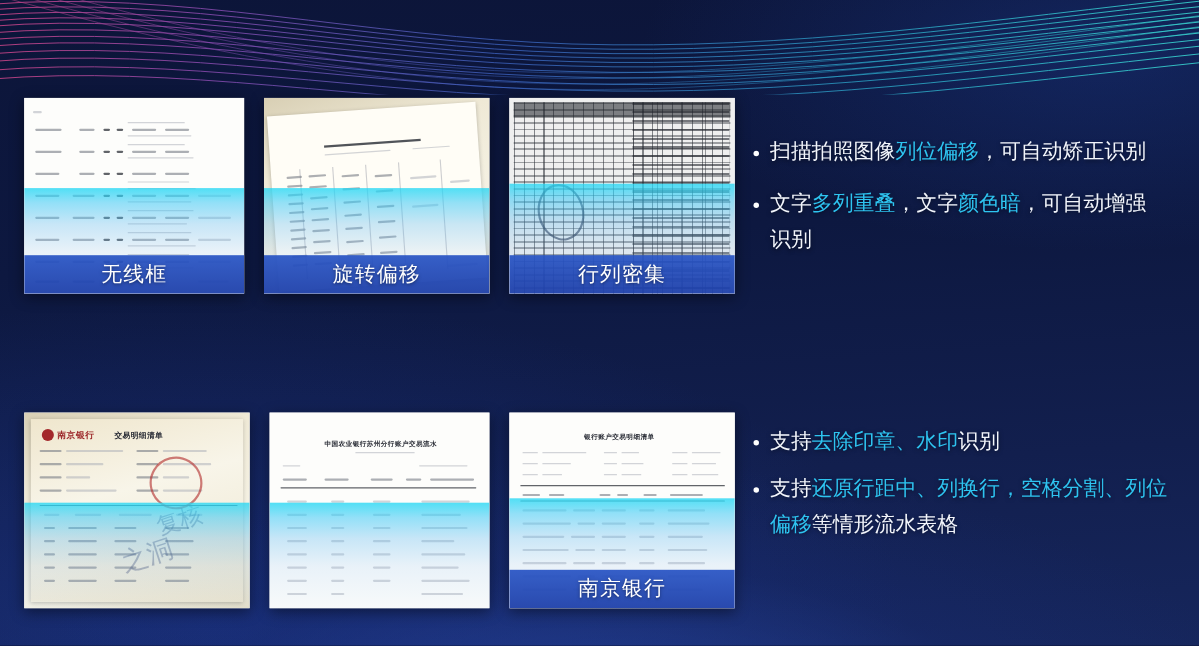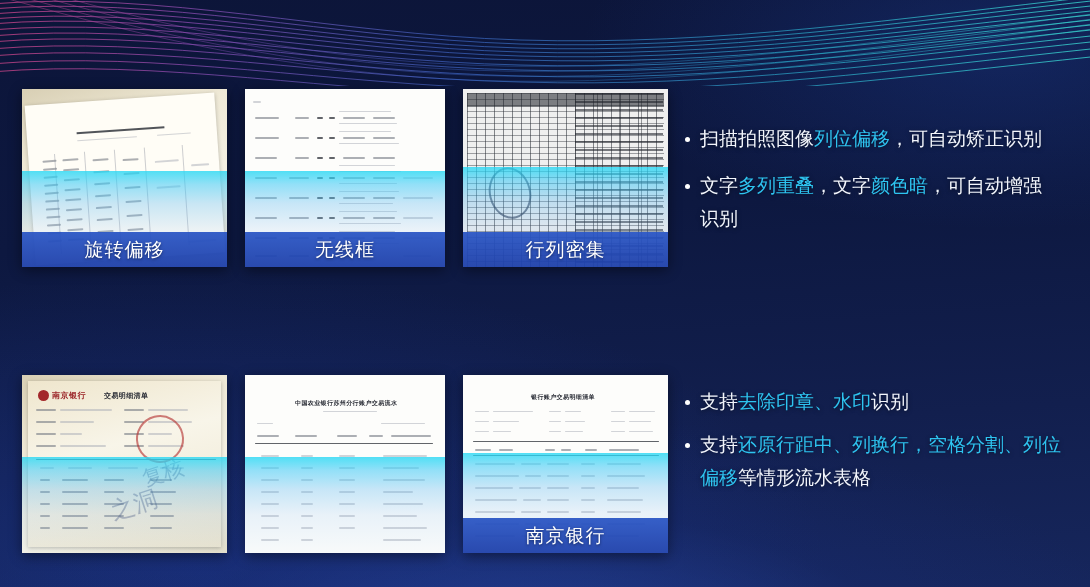--- a/index.html
+++ b/index.html
@@ -131,76 +131,20 @@
         <path d="M-10,-6 C120,30 260,66 430,78 C640,92 860,60 1100,28"></path>
         <path d="M-10,-12 C120,25 260,61 430,73 C640,87 860,55 1100,23"></path>
         <path d="M-10,-18 C120,20 260,56 430,68 C640,82 860,50 1100,18"></path>
         <path d="M-10,-24 C120,15 260,51 430,63 C640,77 860,45 1100,13"></path>
       </g>
     </svg>
   </div>
 
 
   <div class="row row-top">
-
-    <div class="thumb">
-      <div class="doc">
-        <div class="paper cream"></div>
-        <div class="sheet" style="left:8px;top:10px;width:190px;height:160px;transform:rotate(-4deg);"></div>
-        <div style="position:absolute;left:12px;top:14px;width:184px;height:154px;transform:rotate(-4deg);">
-          <div class="hdrline" style="left:46px;top:26px;width:88px;"></div>
-          <div class="ln lt" style="left:46px;top:34px;width:60px;height:1px;"></div>
-          <div class="ln lt" style="left:126px;top:34px;width:34px;height:1px;"></div>
-          <div class="vr" style="left:22px;top:46px;height:100px;"></div>
-          <div class="vr" style="left:52px;top:46px;height:100px;"></div>
-          <div class="vr" style="left:82px;top:46px;height:100px;"></div>
-          <div class="vr" style="left:112px;top:46px;height:100px;"></div>
-          <div class="vr" style="left:150px;top:46px;height:100px;"></div>
-          <div class="ln" style="left:10px;top:52px;width:14px;height:1.5px;"></div>
-          <div class="ln" style="left:10px;top:60px;width:14px;height:1.5px;"></div>
-          <div class="ln" style="left:10px;top:68px;width:14px;height:1.5px;"></div>
-          <div class="ln" style="left:10px;top:76px;width:14px;height:1.5px;"></div>
-          <div class="ln" style="left:10px;top:84px;width:14px;height:1.5px;"></div>
-          <div class="ln" style="left:10px;top:92px;width:14px;height:1.5px;"></div>
-          <div class="ln" style="left:10px;top:100px;width:14px;height:1.5px;"></div>
-          <div class="ln" style="left:10px;top:108px;width:14px;height:1.5px;"></div>
-          <div class="ln" style="left:10px;top:116px;width:14px;height:1.5px;"></div>
-          <div class="ln" style="left:10px;top:124px;width:14px;height:1.5px;"></div>
-          <div class="ln" style="left:10px;top:132px;width:14px;height:1.5px;"></div>
-          <div class="ln" style="left:30px;top:52px;width:16px;height:1.5px;"></div>
-          <div class="ln" style="left:30px;top:62px;width:16px;height:1.5px;"></div>
-          <div class="ln" style="left:30px;top:72px;width:16px;height:1.5px;"></div>
-          <div class="ln" style="left:30px;top:82px;width:16px;height:1.5px;"></div>
-          <div class="ln" style="left:30px;top:92px;width:16px;height:1.5px;"></div>
-          <div class="ln" style="left:30px;top:102px;width:16px;height:1.5px;"></div>
-          <div class="ln" style="left:30px;top:112px;width:16px;height:1.5px;"></div>
-          <div class="ln" style="left:30px;top:122px;width:16px;height:1.5px;"></div>
-          <div class="ln" style="left:30px;top:132px;width:16px;height:1.5px;"></div>
-          <div class="ln" style="left:60px;top:54px;width:16px;height:1.5px;"></div>
-          <div class="ln" style="left:60px;top:66px;width:16px;height:1.5px;"></div>
-          <div class="ln" style="left:60px;top:78px;width:16px;height:1.5px;"></div>
-          <div class="ln" style="left:60px;top:90px;width:16px;height:1.5px;"></div>
-          <div class="ln" style="left:60px;top:102px;width:16px;height:1.5px;"></div>
-          <div class="ln" style="left:60px;top:114px;width:16px;height:1.5px;"></div>
-          <div class="ln" style="left:60px;top:126px;width:16px;height:1.5px;"></div>
-          <div class="ln" style="left:90px;top:56px;width:16px;height:1.5px;"></div>
-          <div class="ln" style="left:90px;top:70px;width:16px;height:1.5px;"></div>
-          <div class="ln" style="left:90px;top:84px;width:16px;height:1.5px;"></div>
-          <div class="ln" style="left:90px;top:98px;width:16px;height:1.5px;"></div>
-          <div class="ln" style="left:90px;top:112px;width:16px;height:1.5px;"></div>
-          <div class="ln" style="left:90px;top:126px;width:16px;height:1.5px;"></div>
-          <div class="ln lt" style="left:122px;top:60px;width:24px;height:1.5px;"></div>
-          <div class="ln lt" style="left:122px;top:86px;width:24px;height:1.5px;"></div>
-          <div class="ln lt" style="left:158px;top:66px;width:18px;height:1.5px;"></div>
-          <div class="ln lt" style="left:150px;top:142px;width:28px;height:1.5px;"></div>
-        </div>
-        <div class="scan"></div>
-      </div>
-      <div class="caption">旋转偏移</div>
-    </div>
 
     <div class="thumb w2">
       <div class="doc">
         <div class="paper"></div>
         <div style="position:absolute;left:6px;top:6px;right:6px;bottom:0;">
           <div class="ln lt" style="left:2px;top:6px;width:8px;height:1.5px;"></div>
           <div class="ln" style="left:4px;top:22px;width:24px;height:2px;"></div>
           <div class="ln" style="left:44px;top:22px;width:14px;height:2px;"></div>
           <div class="ln dk" style="left:66px;top:22px;width:6px;height:2px;"></div>
           <div class="ln dk" style="left:78px;top:22px;width:6px;height:2px;"></div>
@@ -264,20 +208,76 @@
           <div class="ln" style="left:92px;top:160px;width:22px;height:2px;"></div>
           <div class="ln lt" style="left:152px;top:160px;width:28px;height:1.5px;"></div>
         </div>
         <div class="scan"></div>
       </div>
       <div class="caption">无线框</div>
     </div>
 
     <div class="thumb">
       <div class="doc">
+        <div class="paper cream"></div>
+        <div class="sheet" style="left:8px;top:10px;width:190px;height:160px;transform:rotate(-4deg);"></div>
+        <div style="position:absolute;left:12px;top:14px;width:184px;height:154px;transform:rotate(-4deg);">
+          <div class="hdrline" style="left:46px;top:26px;width:88px;"></div>
+          <div class="ln lt" style="left:46px;top:34px;width:60px;height:1px;"></div>
+          <div class="ln lt" style="left:126px;top:34px;width:34px;height:1px;"></div>
+          <div class="vr" style="left:22px;top:46px;height:100px;"></div>
+          <div class="vr" style="left:52px;top:46px;height:100px;"></div>
+          <div class="vr" style="left:82px;top:46px;height:100px;"></div>
+          <div class="vr" style="left:112px;top:46px;height:100px;"></div>
+          <div class="vr" style="left:150px;top:46px;height:100px;"></div>
+          <div class="ln" style="left:10px;top:52px;width:14px;height:1.5px;"></div>
+          <div class="ln" style="left:10px;top:60px;width:14px;height:1.5px;"></div>
+          <div class="ln" style="left:10px;top:68px;width:14px;height:1.5px;"></div>
+          <div class="ln" style="left:10px;top:76px;width:14px;height:1.5px;"></div>
+          <div class="ln" style="left:10px;top:84px;width:14px;height:1.5px;"></div>
+          <div class="ln" style="left:10px;top:92px;width:14px;height:1.5px;"></div>
+          <div class="ln" style="left:10px;top:100px;width:14px;height:1.5px;"></div>
+          <div class="ln" style="left:10px;top:108px;width:14px;height:1.5px;"></div>
+          <div class="ln" style="left:10px;top:116px;width:14px;height:1.5px;"></div>
+          <div class="ln" style="left:10px;top:124px;width:14px;height:1.5px;"></div>
+          <div class="ln" style="left:10px;top:132px;width:14px;height:1.5px;"></div>
+          <div class="ln" style="left:30px;top:52px;width:16px;height:1.5px;"></div>
+          <div class="ln" style="left:30px;top:62px;width:16px;height:1.5px;"></div>
+          <div class="ln" style="left:30px;top:72px;width:16px;height:1.5px;"></div>
+          <div class="ln" style="left:30px;top:82px;width:16px;height:1.5px;"></div>
+          <div class="ln" style="left:30px;top:92px;width:16px;height:1.5px;"></div>
+          <div class="ln" style="left:30px;top:102px;width:16px;height:1.5px;"></div>
+          <div class="ln" style="left:30px;top:112px;width:16px;height:1.5px;"></div>
+          <div class="ln" style="left:30px;top:122px;width:16px;height:1.5px;"></div>
+          <div class="ln" style="left:30px;top:132px;width:16px;height:1.5px;"></div>
+          <div class="ln" style="left:60px;top:54px;width:16px;height:1.5px;"></div>
+          <div class="ln" style="left:60px;top:66px;width:16px;height:1.5px;"></div>
+          <div class="ln" style="left:60px;top:78px;width:16px;height:1.5px;"></div>
+          <div class="ln" style="left:60px;top:90px;width:16px;height:1.5px;"></div>
+          <div class="ln" style="left:60px;top:102px;width:16px;height:1.5px;"></div>
+          <div class="ln" style="left:60px;top:114px;width:16px;height:1.5px;"></div>
+          <div class="ln" style="left:60px;top:126px;width:16px;height:1.5px;"></div>
+          <div class="ln" style="left:90px;top:56px;width:16px;height:1.5px;"></div>
+          <div class="ln" style="left:90px;top:70px;width:16px;height:1.5px;"></div>
+          <div class="ln" style="left:90px;top:84px;width:16px;height:1.5px;"></div>
+          <div class="ln" style="left:90px;top:98px;width:16px;height:1.5px;"></div>
+          <div class="ln" style="left:90px;top:112px;width:16px;height:1.5px;"></div>
+          <div class="ln" style="left:90px;top:126px;width:16px;height:1.5px;"></div>
+          <div class="ln lt" style="left:122px;top:60px;width:24px;height:1.5px;"></div>
+          <div class="ln lt" style="left:122px;top:86px;width:24px;height:1.5px;"></div>
+          <div class="ln lt" style="left:158px;top:66px;width:18px;height:1.5px;"></div>
+          <div class="ln lt" style="left:150px;top:142px;width:28px;height:1.5px;"></div>
+        </div>
+        <div class="scan"></div>
+      </div>
+      <div class="caption">旋转偏移</div>
+    </div>
+
+    <div class="thumb">
+      <div class="doc">
         <div class="paper gray"></div>
         <div style="position:absolute;left:4px;top:4px;right:4px;bottom:0;
             background:
               repeating-linear-gradient(90deg, rgba(40,44,52,.55) 0px, rgba(40,44,52,.55) 1px, rgba(0,0,0,0) 1px, rgba(0,0,0,0) 9px),
               repeating-linear-gradient(180deg, rgba(40,44,52,.42) 0px, rgba(40,44,52,.42) 1.5px, rgba(0,0,0,0) 1.5px, rgba(0,0,0,0) 6px);">
         </div>
         <div style="position:absolute;left:112px;top:4px;width:88px;bottom:0;
             background:
               repeating-linear-gradient(180deg, rgba(35,38,46,.6) 0px, rgba(35,38,46,.6) 2px, rgba(0,0,0,0) 2px, rgba(0,0,0,0) 8px),
               repeating-linear-gradient(90deg, rgba(35,38,46,.45) 0px, rgba(35,38,46,.45) 1px, rgba(0,0,0,0) 1px, rgba(0,0,0,0) 22px);">

